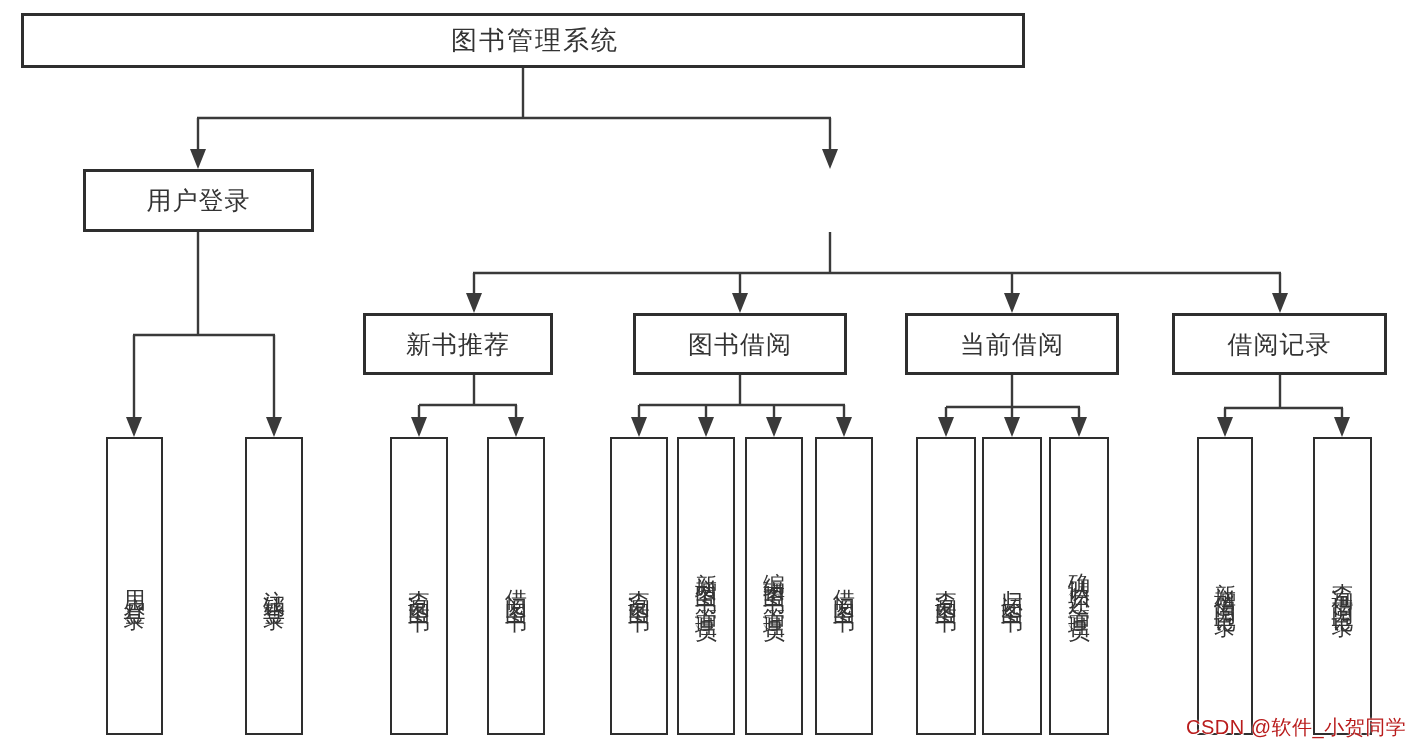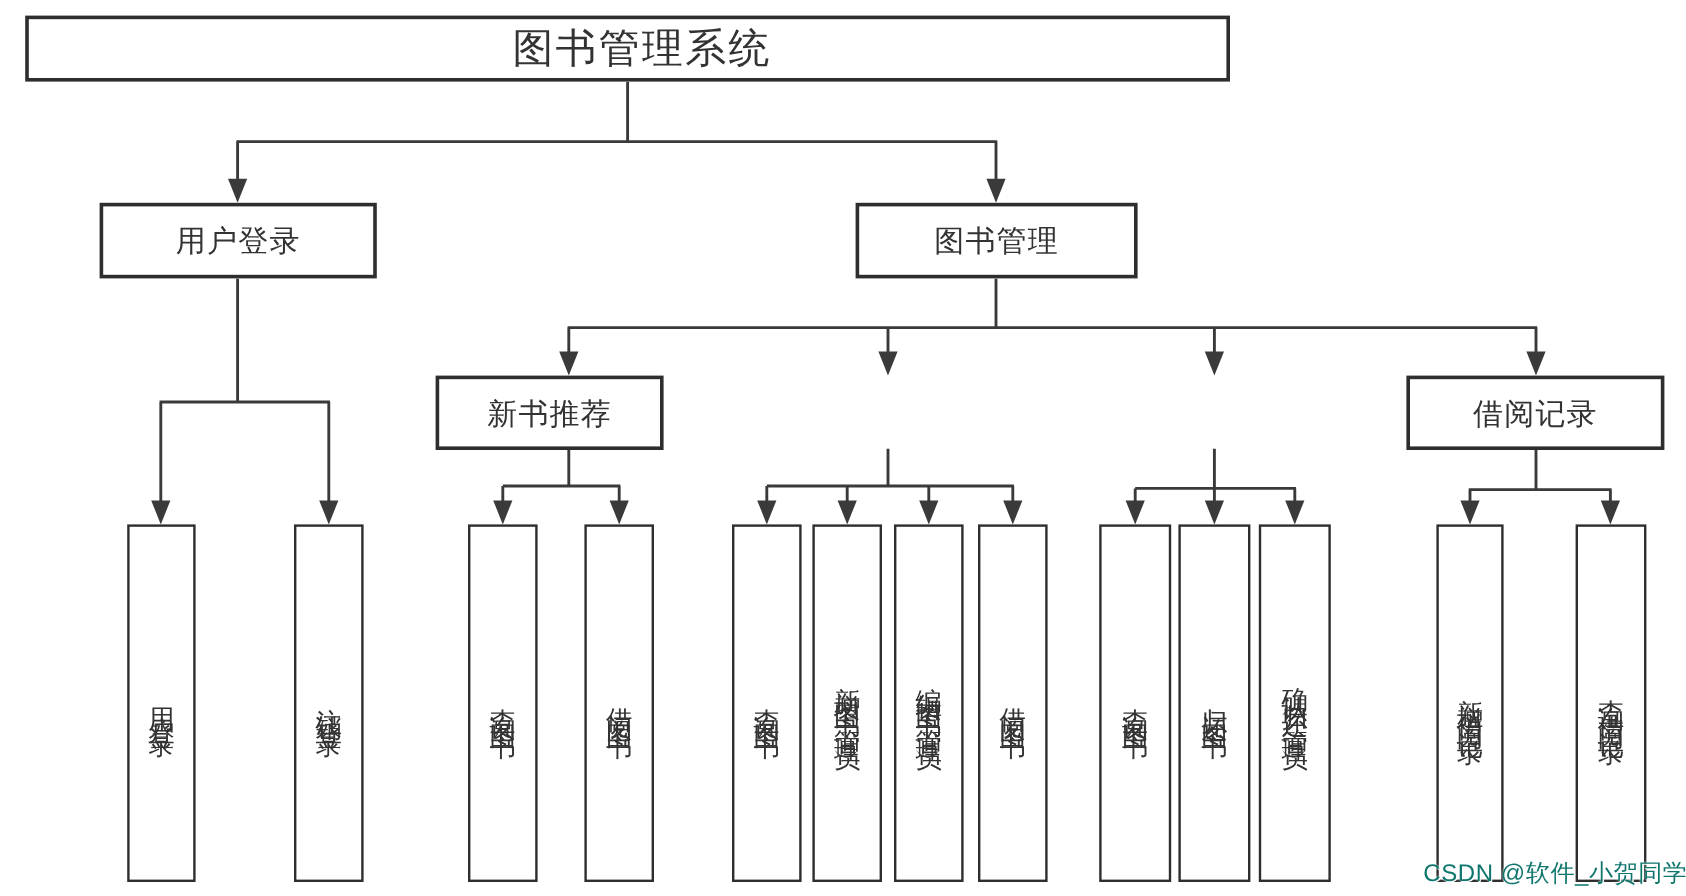--- a/index.html
+++ b/index.html
@@ -38,21 +38,21 @@
     box-sizing: border-box;
     background: #ffffff;
     border: 3px solid #2e2e2e;
     display: flex;
     align-items: center;
     justify-content: center;
     z-index: 1;
     white-space: nowrap;
   }
   .node.title {
-    font-size: 34px;
+    font-size: 26px;
     letter-spacing: 2px;
     padding-left: 24px;
   }
   .node.branch {
     font-size: 25px;
     letter-spacing: 1px;
   }
   .leaf {
     position: absolute;
     box-sizing: border-box;
@@ -72,21 +72,21 @@
     letter-spacing: 7px;
     line-height: 1;
     white-space: nowrap;
   }
   #watermark {
     position: absolute;
     left: 1186px;
     top: 714px;
     z-index: 5;
     font-size: 20px;
-    color: #0f766e;
+    color: #b91c1c;
     text-shadow: 0 0 2px #ffffff, 1px 1px 0 #ffffff;
     white-space: nowrap;
     letter-spacing: 0.5px;
   }
 </style>
 </head>
 <body>
 
 <div id="canvas">
 
@@ -117,23 +117,24 @@
     </g>
     <g>
       <path class="ln" d="M1280 374 V409 M1224 408 H1343 M1225 408 V420 M1342 408 V420"></path>
       <path class="ar" d="M1217 417 L1233 417 L1225 437 Z M1334 417 L1350 417 L1342 437 Z"></path>
     </g>
   </svg>
 
   <div class="node title" style="left:21px; top:13px; width:1004px; height:55px;">图书管理系统</div>
 
   <div class="node branch" style="left:83px; top:169px; width:231px; height:63px;">用户登录</div>
-  <div class="node branch" style="left:713px; top:169px; width:235px; height:63px;">图书管理</div>
 
   <div class="node branch" style="left:363px; top:313px; width:190px; height:62px;">新书推荐</div>
+  <div class="node branch" style="left:633px; top:313px; width:214px; height:62px;">图书借阅</div>
+  <div class="node branch" style="left:905px; top:313px; width:214px; height:62px;">当前借阅</div>
   <div class="node branch" style="left:1172px; top:313px; width:215px; height:62px;text-align:right;">借阅记录</div>
 
   <div class="leaf" style="left:106px; width:57px;">
     <span class="vtext">用户登录</span>
   </div>
   <div class="leaf" style="left:245px; width:58px;">
     <span class="vtext">注销登录</span>
   </div>
 
   <div class="leaf" style="left:390px; width:58px;">

